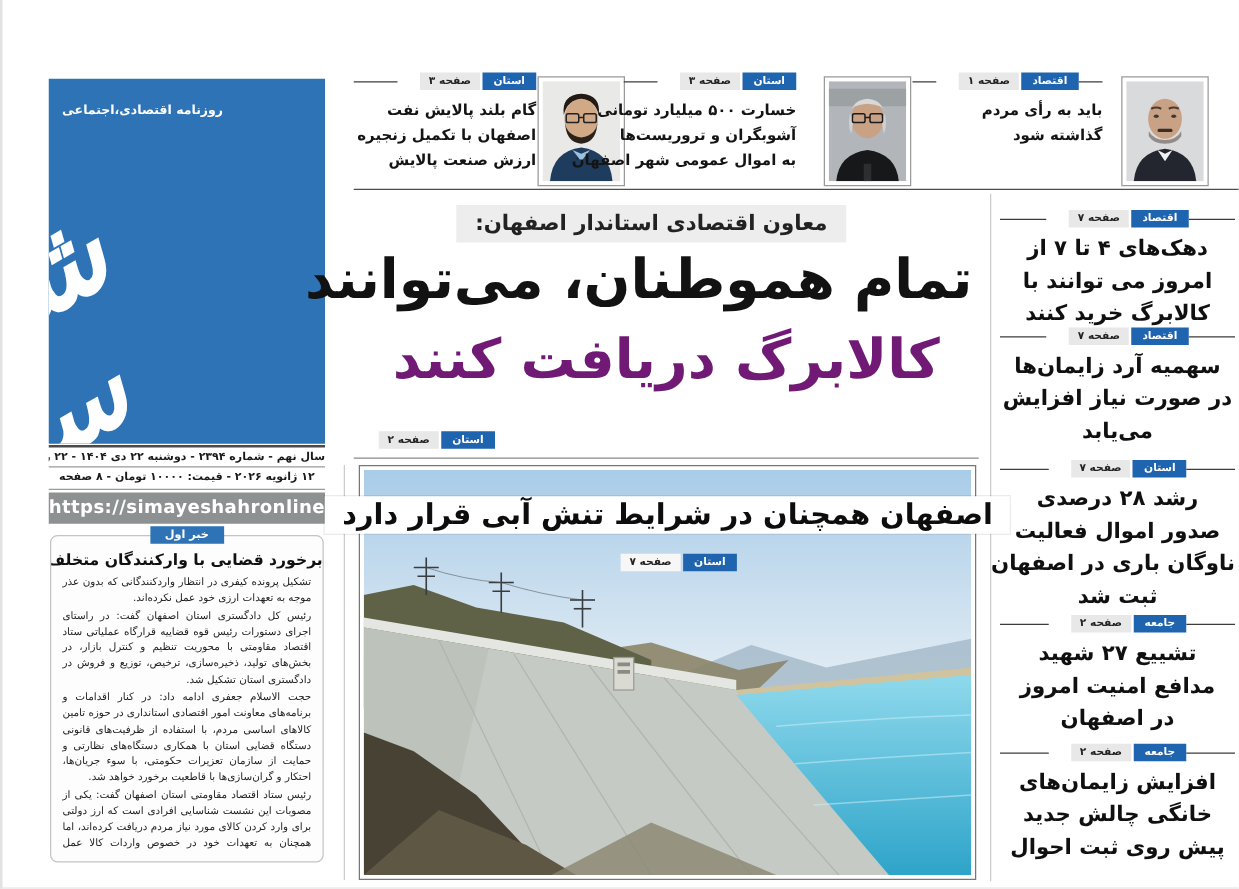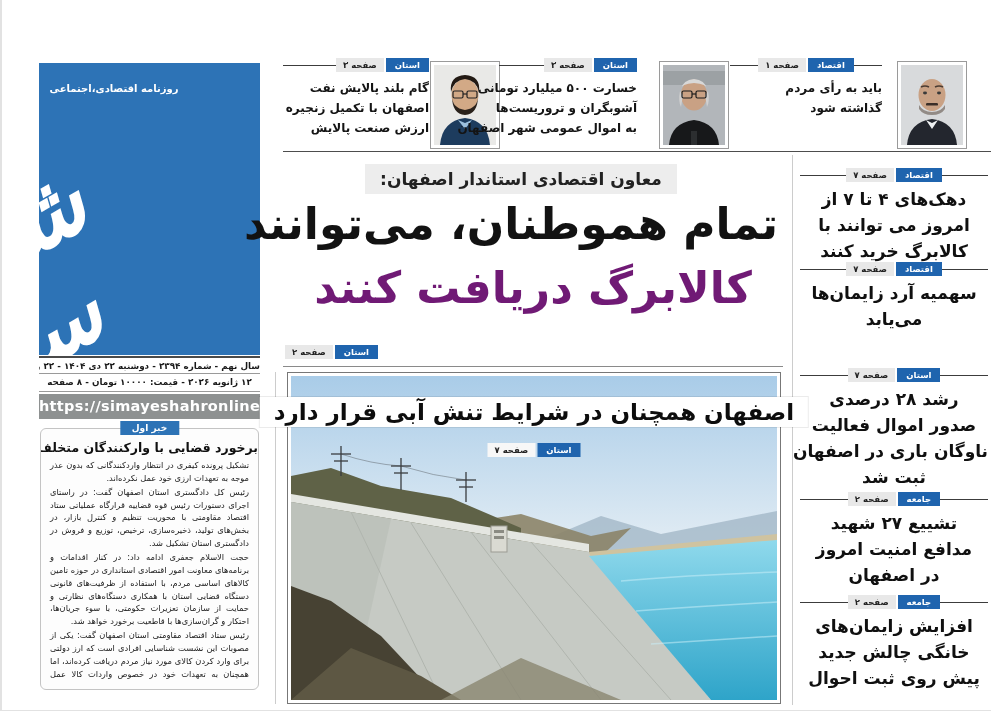--- a/index.html
+++ b/index.html
@@ -37,21 +37,21 @@
     white-space:nowrap; overflow:hidden; color:#111; }
   .first-news .fn-body { padding:4px 9px 6px 9px; height:226px; overflow:hidden;
     font-size:8.3px; line-height:1.55; text-align:justify; color:#222; }
   .first-news .fn-body p { margin-bottom:1px; }
 
   
   .badge-row { display:flex; align-items:center; height:14px; }
   .badge-blue { background:#1f64ae; color:#fff; font-size:8.5px; font-weight:bold;
     padding:2px 9px; white-space:nowrap; }
   .badge-gray { background:#e8e8e8; color:#222; font-size:8.5px; font-weight:bold;
-    padding:2px 7px; margin-left:0; margin-right:2px; white-space:nowrap; }
+    padding:2px 7px; margin-left:18px; margin-right:2px; white-space:nowrap; }
   .badge-white { background:#f7f7f7; }
   .hline { flex:1 1 auto; height:1px; background:#3c3c3c; }
 
   
   .teaser { }
   .teaser .t-lines { margin-top:6px; font-size:12px; font-weight:bold; line-height:20px;
     text-align:right; color:#141414; white-space:nowrap; }
   .photo-frame { background:#fff; border:1px solid #9a9a9a; padding:3px; }
   .photo-frame svg { display:block; }
 
@@ -289,20 +289,21 @@
 
   <div class="abs rc-item" style="top:262px;">
     <div class="badge-row">
       <span class="hline"></span>
       <span class="badge-blue">اقتصاد</span>
       <span class="badge-gray">صفحه ۷</span>
       <span class="hline"></span>
     </div>
     <div class="rc-lines">
       <div>سهمیه آرد زایمان‌ها</div>
+      <div>در صورت نیاز افزایش</div>
       <div>می‌یابد</div>
       <div></div>
     </div>
   </div>
 
   <div class="abs rc-item" style="top:368px;">
     <div class="badge-row">
       <span class="hline"></span>
       <span class="badge-blue">استان</span>
       <span class="badge-gray">صفحه ۷</span>

